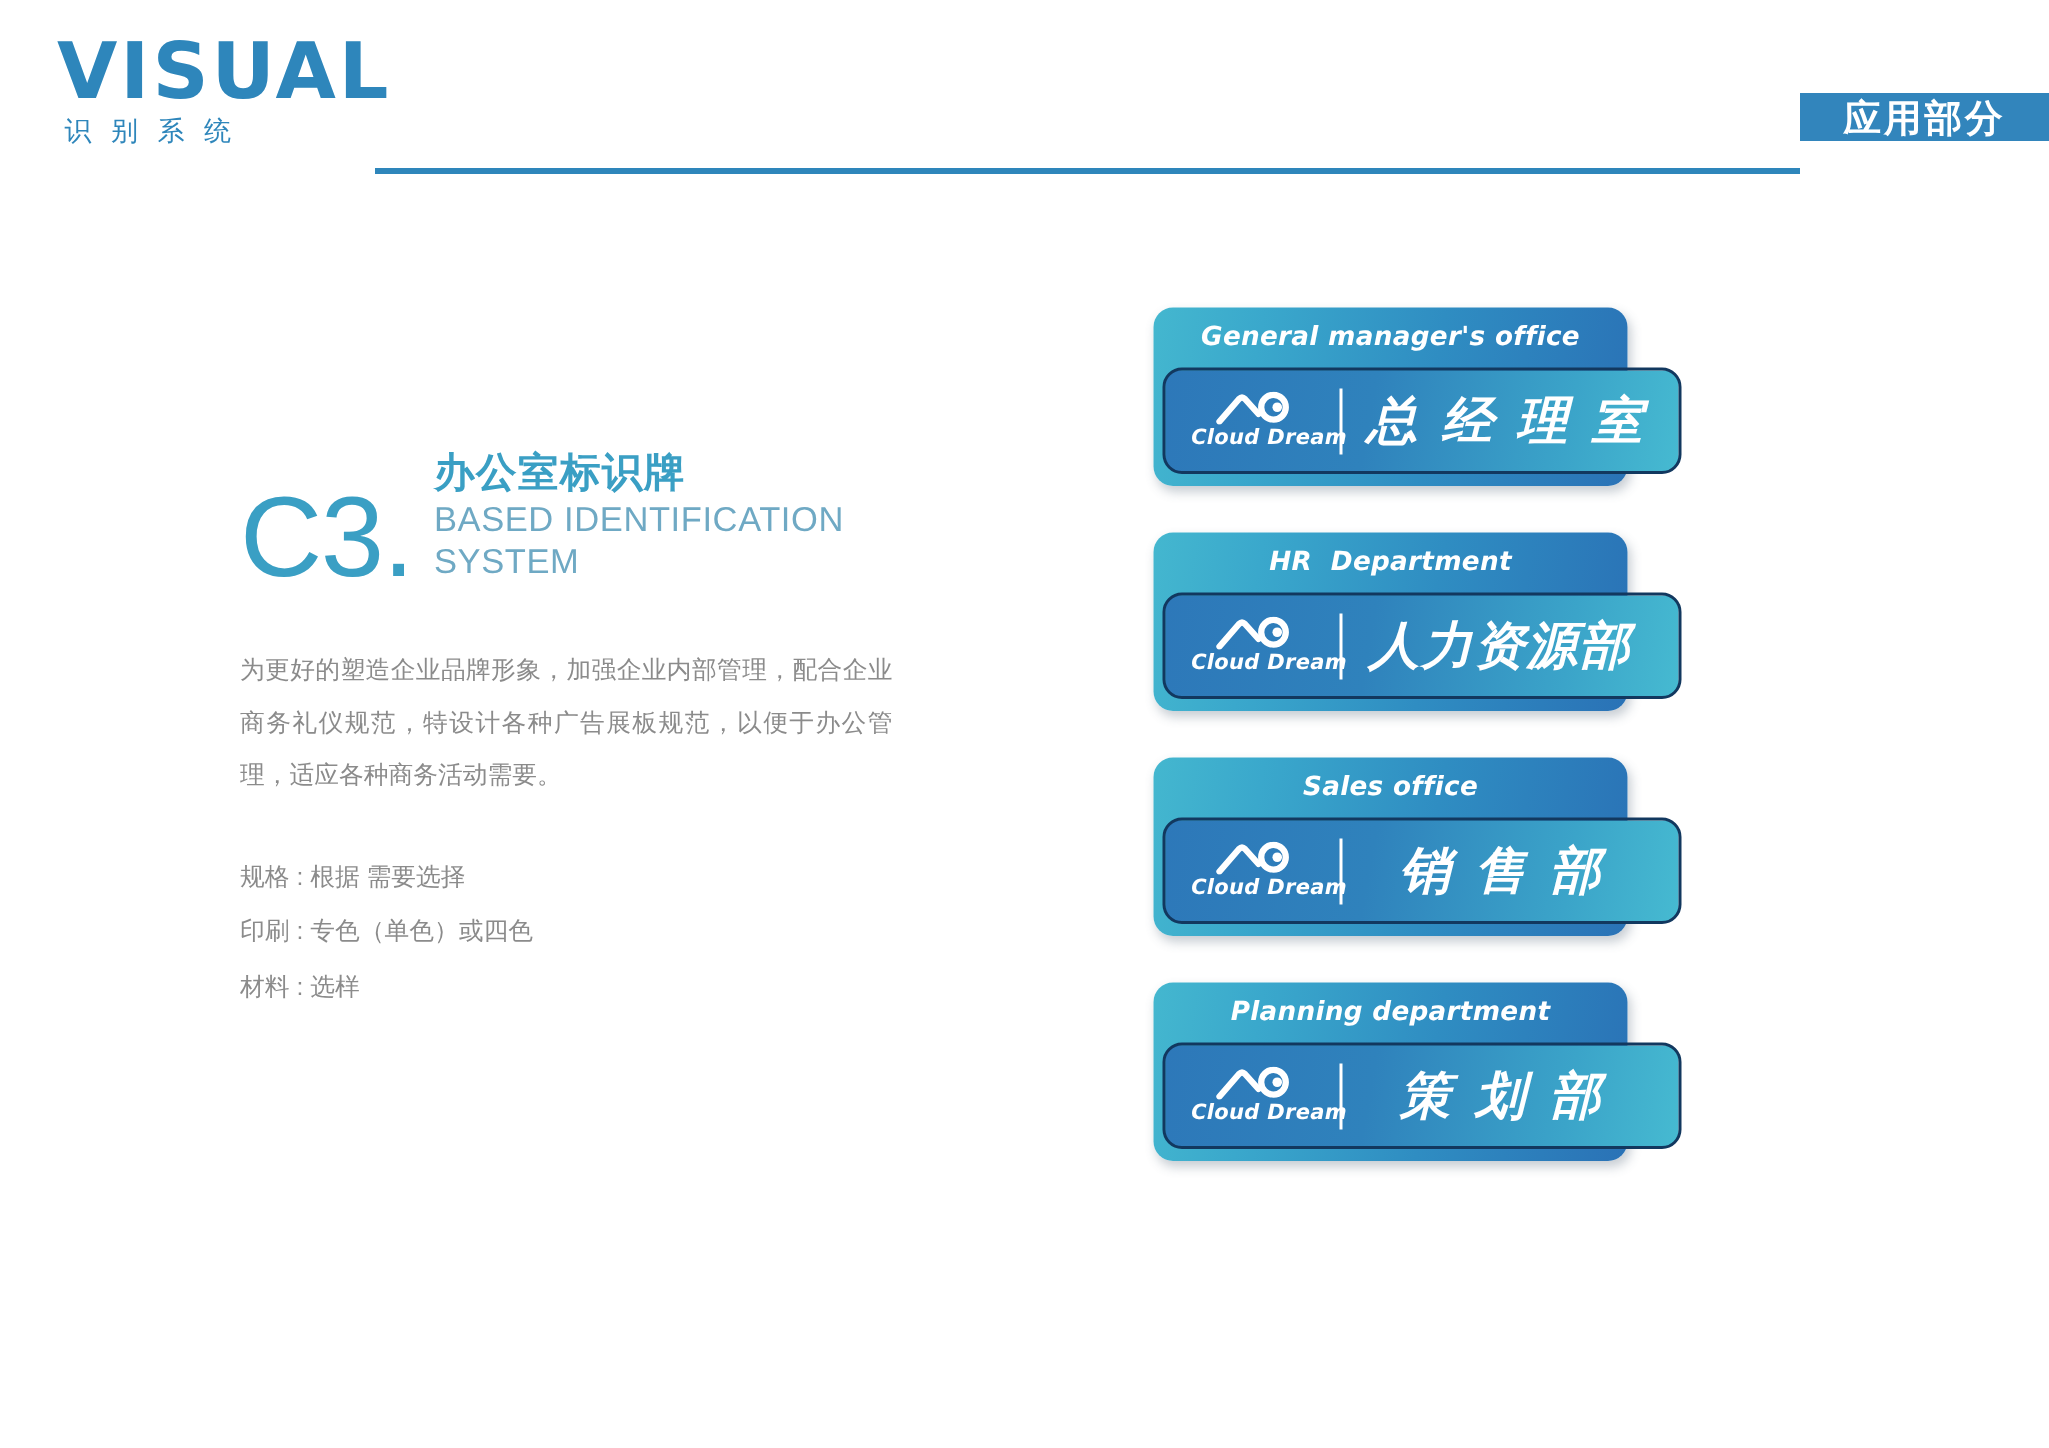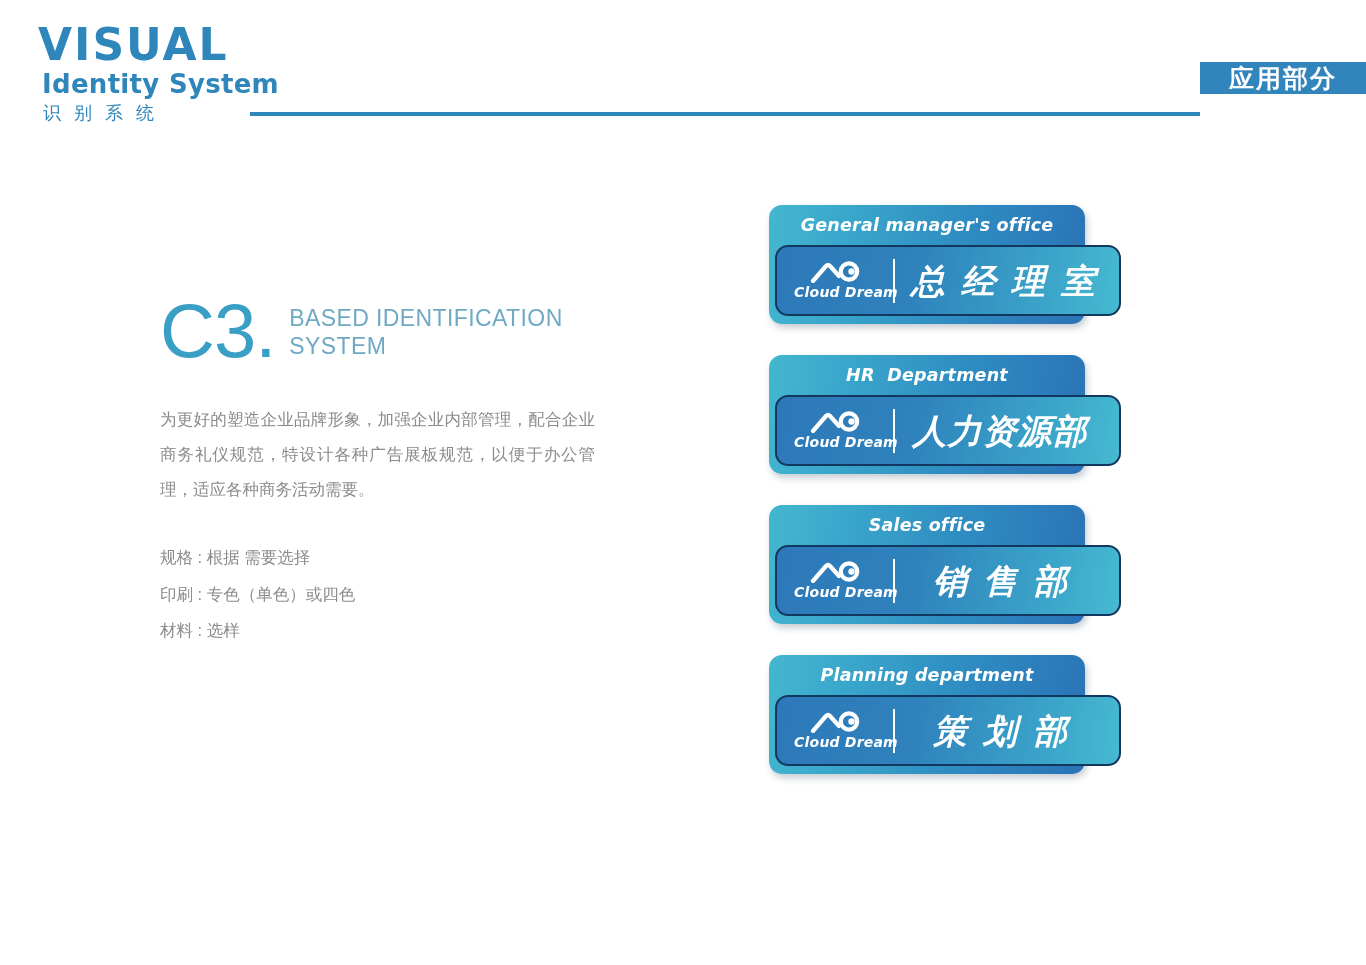--- a/index.html
+++ b/index.html
@@ -21,21 +21,21 @@
     top: 0; left: 0;
     width: 1366px;
     height: 165px;
   }
   #brand-block {
     position: absolute;
     left: 38px;
     top: 24px;
   }
   #brand-visual {
-    font-size: 44px;
+    font-size: 52px;
     font-weight: bold;
     color: #2e86bb;
     letter-spacing: 2px;
     line-height: 0.95;
     font-family: "DejaVu Sans", "Liberation Sans", sans-serif;
   }
   #brand-identity {
     font-size: 26px;
     font-weight: bold;
     color: #2e86bb;
@@ -219,31 +219,31 @@
   }
   .plate-cn.wide { letter-spacing: 16px; text-indent: 16px; }
   .plate-cn.tight { letter-spacing: 1px; }
 </style>
 </head>
 <body>
 
 <div id="header">
   <div id="brand-block">
     <div id="brand-visual">VISUAL</div>
-    <div id="brand-identity">Identity System</div>
     <div id="brand-cn">识别系统</div>
   </div>
   <div id="header-rule"></div>
   <div id="header-badge">应用部分</div>
 </div>
 
 <div id="left-col">
   <div id="section-heading">
     <div id="section-code">C3.</div>
     <div id="section-titles">
+      <div id="section-title-cn">办公室标识牌</div>
       <div id="section-title-en">BASED  IDENTIFICATION SYSTEM</div>
     </div>
   </div>
 
   <div id="body-paragraph">为更好的塑造企业品牌形象，加强企业内部管理，配合企业商务礼仪规范，特设计各种广告展板规范，以便于办公管理，适应各种商务活动需要。</div>
 
   <div id="spec-list">
     <div class="spec-line">规格 : 根据 需要选择</div>
     <div class="spec-line">印刷 : 专色（单色）或四色</div>
     <div class="spec-line">材料 : 选样</div>

